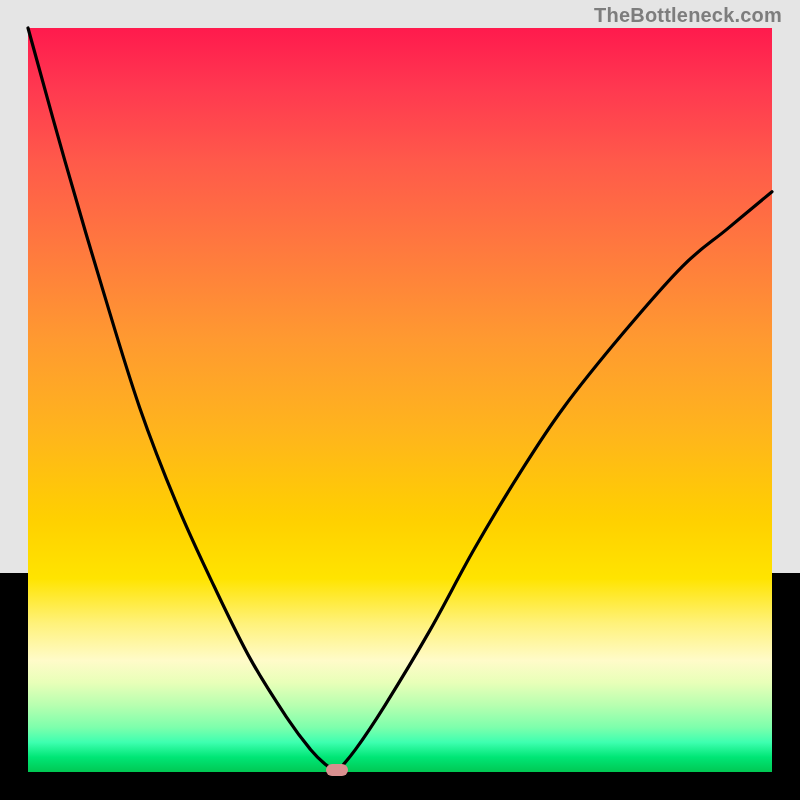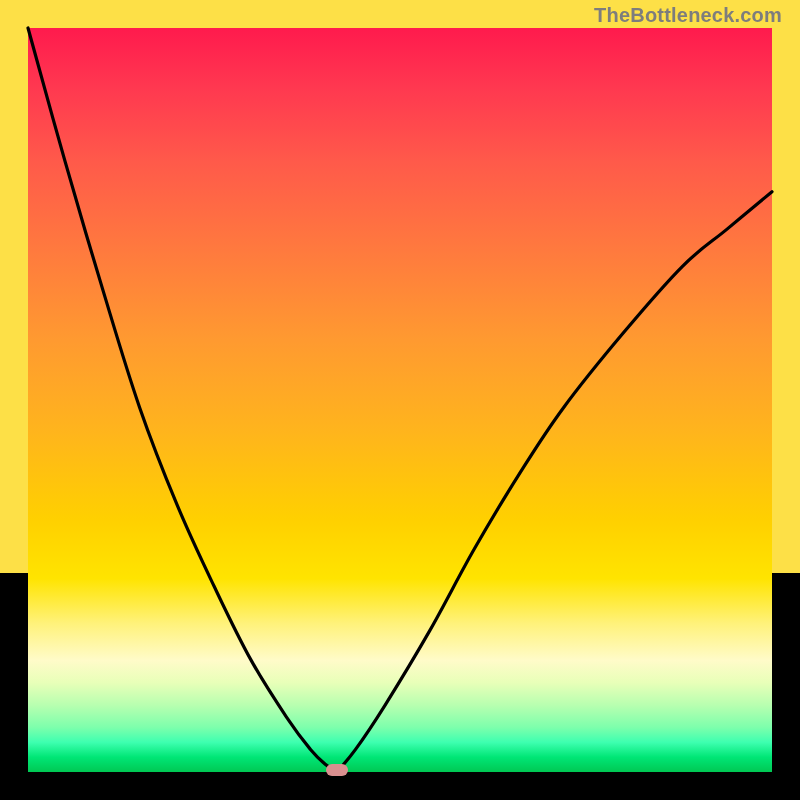--- a/index.html
+++ b/index.html
@@ -9,21 +9,21 @@
     height: 800px;
     background: #000;
     overflow: hidden;
   }
   .frame {
     position: absolute;
     left: 0;
     top: 0;
     width: 800px;
     height: 573px;
-    background: #fde047;
+    background: #e5e5e5;
   }
   .plot-area {
     position: absolute;
     left: 28px;
     top: 28px;
     width: 744px;
     height: 744px;
     background: linear-gradient(to bottom,
       #ff1a4d 0%,
       #ff3850 8%,

